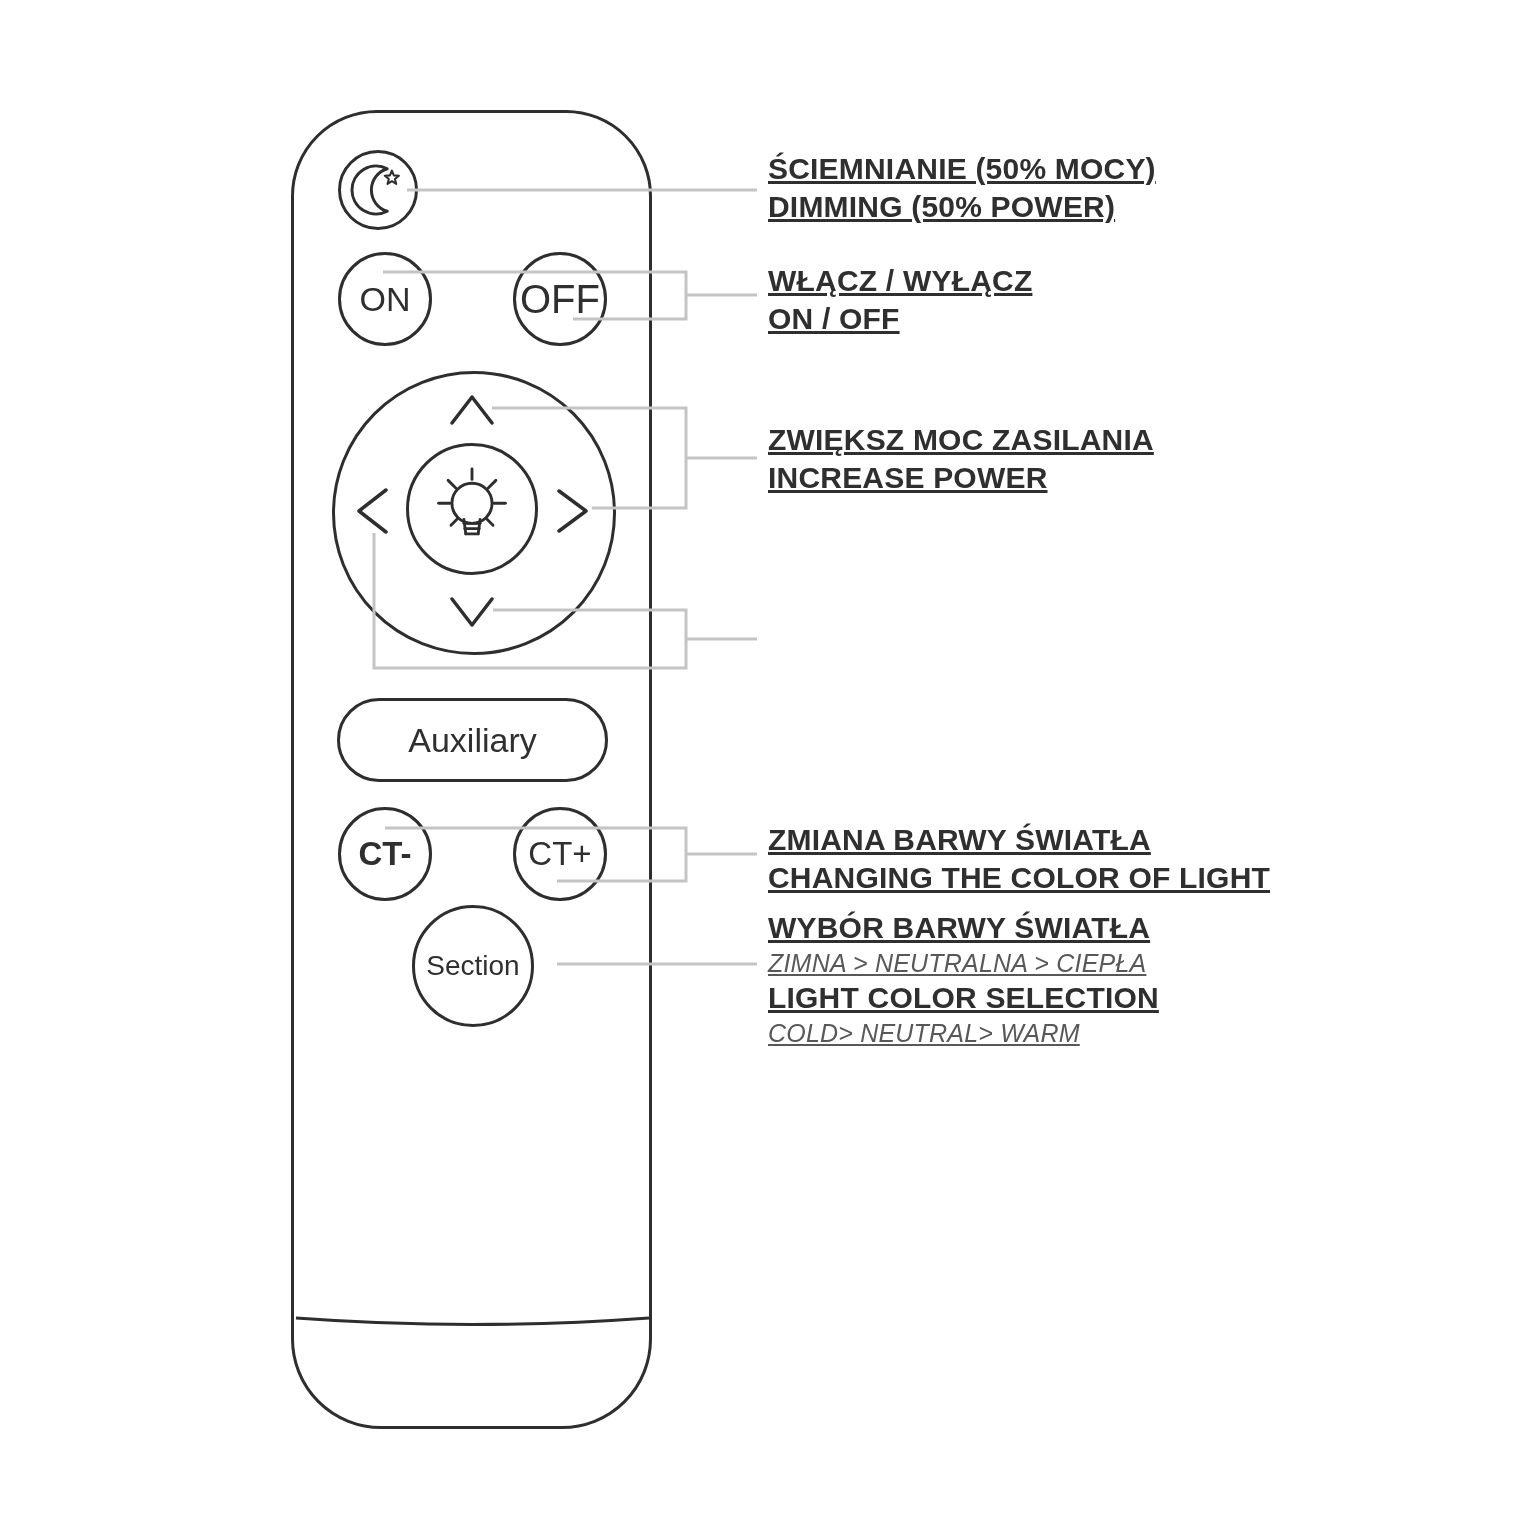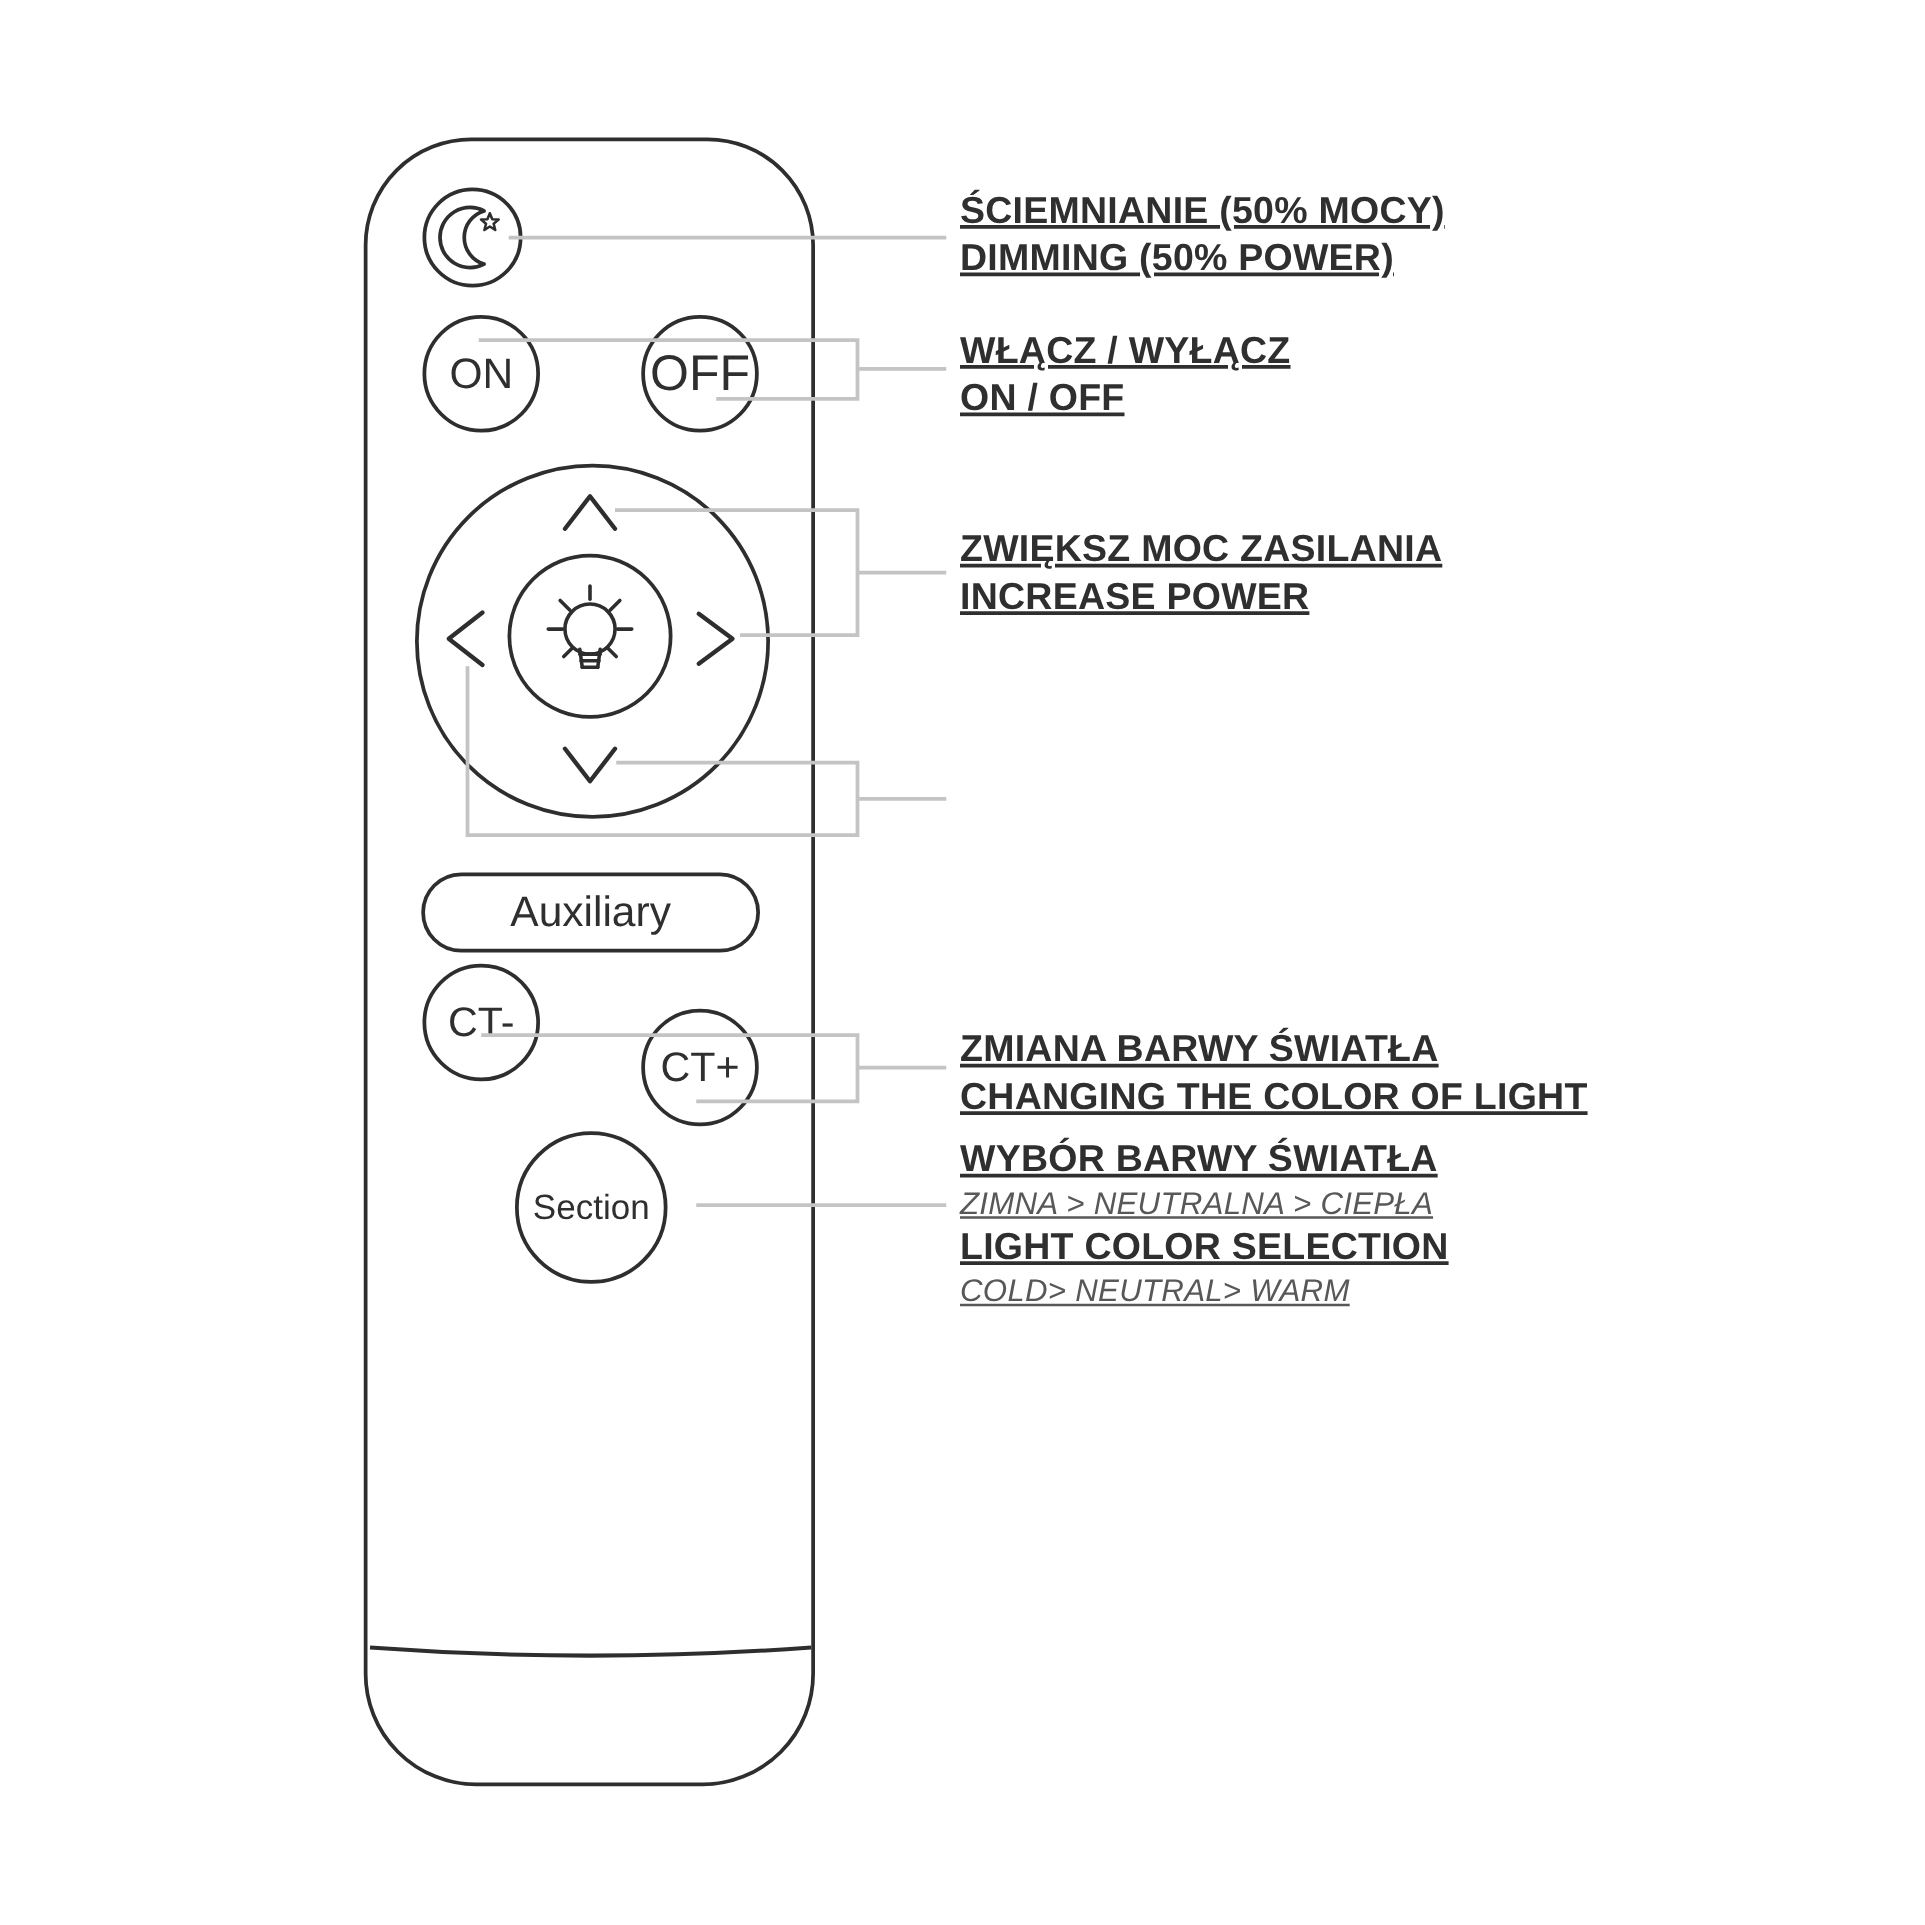--- a/index.html
+++ b/index.html
@@ -30,26 +30,26 @@
     position:absolute;
     border:3px solid var(--dark);
     border-radius:50%;
     background:#ffffff;
     display:flex;align-items:center;justify-content:center;
     color:var(--text-dark);
   }
   .btn-moon{left:338px;top:150px;width:80px;height:80px;}
   .btn-on  {left:338px;top:252px;width:94px;height:94px;font-size:34px;}
   .btn-off {left:513px;top:252px;width:94px;height:94px;font-size:40px;}
-  .btn-ctm {left:338px;top:771px;width:94px;height:94px;font-size:33px;}
+  .btn-ctm {left:338px;top:807px;width:94px;height:94px;font-size:33px;font-weight:bold;}
   .btn-ctp {left:513px;top:807px;width:94px;height:94px;font-size:33px;}
   .btn-sec {left:412px;top:905px;width:122px;height:122px;font-size:28px;}
   .btn-aux{
     position:absolute;
-    left:337px;top:698px;width:271px;height:64px;
+    left:337px;top:698px;width:271px;height:84px;
     border:3px solid var(--dark);
     border-radius:42px;
     background:#fff;
     display:flex;align-items:center;justify-content:center;
     font-size:34px;color:var(--text-dark);
   }
   
   .dpad-outer{
     position:absolute;
     left:332px;top:371px;width:284px;height:284px;

